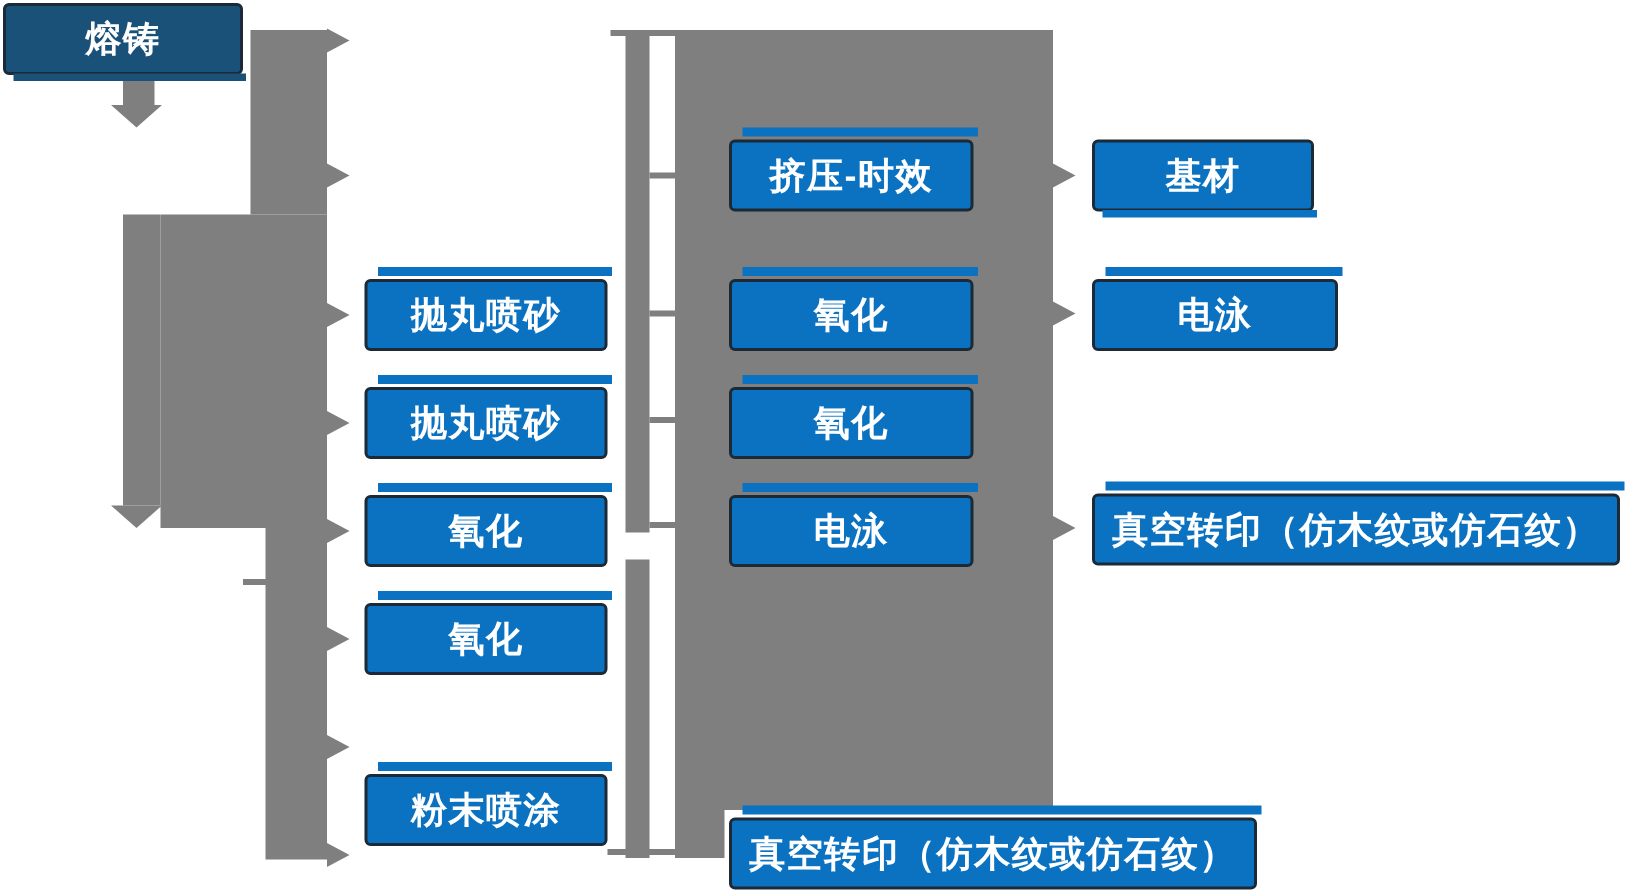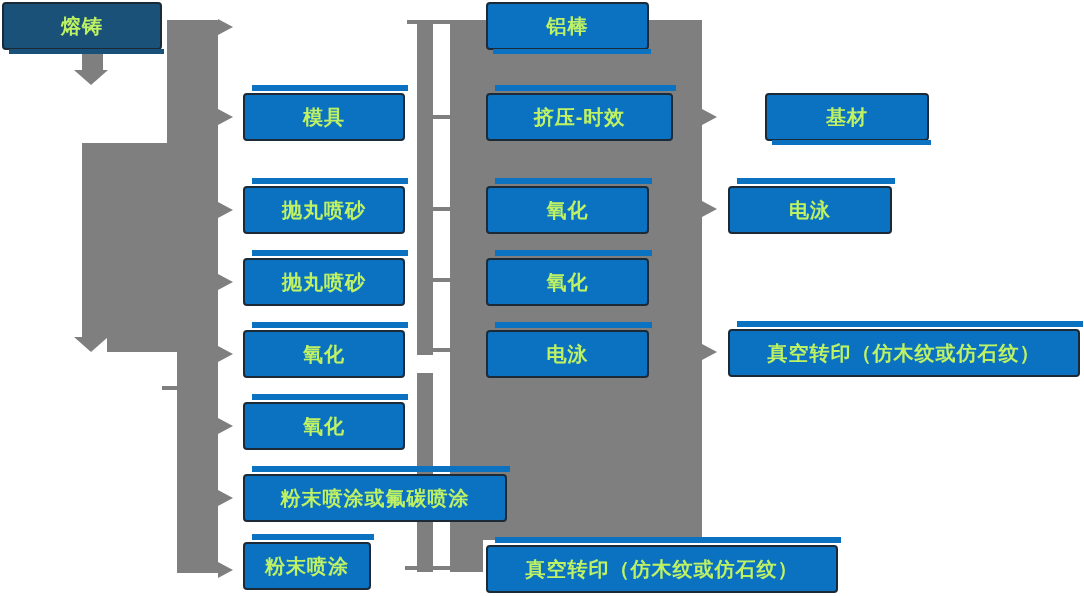--- a/index.html
+++ b/index.html
@@ -4,21 +4,21 @@
 <style>
   html,body{margin:0;padding:0;background:#fff;}
   #canvas{
     position:relative;width:1084px;height:596px;background:#ffffff;
     font-family:"Liberation Sans",sans-serif;overflow:hidden;
   }
   
   .box{
     position:absolute;height:48px;box-sizing:border-box;
     display:flex;align-items:center;justify-content:center;
-    color:#bef264;font-size:20px;font-weight:600;letter-spacing:1px;
+    color:#ffffff;font-size:24px;font-weight:600;letter-spacing:1px;
     border:2px solid #1b2a36;border-radius:4px;z-index:3;white-space:nowrap;
   }
   .blue{background:#0a72c1;}
   .dark{background:#1a5178;}
   
   .bar-up::before{
     content:"";position:absolute;left:7px;right:-5px;top:-10px;height:6px;
     background:inherit;z-index:-1;
   }
   .bar-down::before{
@@ -72,32 +72,29 @@
 
   <div class="g" style="left:450px;top:20px;width:252px;height:520px;"></div>
   <div class="g" style="left:450px;top:540px;width:33px;height:32px;"></div>
 
   <div class="tri-right" style="left:702px;top:109px;"></div>
   <div class="tri-right" style="left:702px;top:201px;"></div>
   <div class="tri-right" style="left:702px;top:344px;"></div>
 
   <div class="box dark bar-down" style="left:2px;top:2px;width:160px;">熔铸</div>
 
-  <div class="box blue bar-up" style="left:243px;top:93px;width:162px;">模具</div>
   <div class="box blue bar-up" style="left:243px;top:186px;width:162px;">抛丸喷砂</div>
   <div class="box blue bar-up" style="left:243px;top:258px;width:162px;">抛丸喷砂</div>
   <div class="box blue bar-up" style="left:243px;top:330px;width:162px;">氧化</div>
   <div class="box blue bar-up" style="left:243px;top:402px;width:162px;">氧化</div>
-  <div class="box blue bar-up" style="left:243px;top:474px;width:264px;">粉末喷涂或氟碳喷涂</div>
-  <div class="box blue bar-up" style="left:243px;top:542px;width:128px;text-align:right;">粉末喷涂</div>
+  <div class="box blue bar-up" style="left:243px;top:516px;width:162px;text-align:right;">粉末喷涂</div>
 
-  <div class="box blue bar-down" style="left:486px;top:2px;width:163px;">铝棒</div>
-  <div class="box blue bar-up" style="left:486px;top:93px;width:187px;">挤压-时效</div>
+  <div class="box blue bar-up" style="left:486px;top:93px;width:163px;">挤压-时效</div>
   <div class="box blue bar-up" style="left:486px;top:186px;width:163px;">氧化</div>
   <div class="box blue bar-up" style="left:486px;top:258px;width:163px;">氧化</div>
   <div class="box blue bar-up" style="left:486px;top:330px;width:163px;">电泳</div>
   <div class="box blue bar-up" style="left:486px;top:545px;width:352px;">真空转印（仿木纹或仿石纹）</div>
 
-  <div class="box blue bar-down" style="left:765px;top:93px;width:164px;">基材</div>
+  <div class="box blue bar-down" style="left:728px;top:93px;width:148px;">基材</div>
   <div class="box blue bar-up" style="left:728px;top:186px;width:164px;">电泳</div>
   <div class="box blue bar-up" style="left:728px;top:329px;width:352px;">真空转印（仿木纹或仿石纹）</div>
 
 </div>
 
 </body></html>

